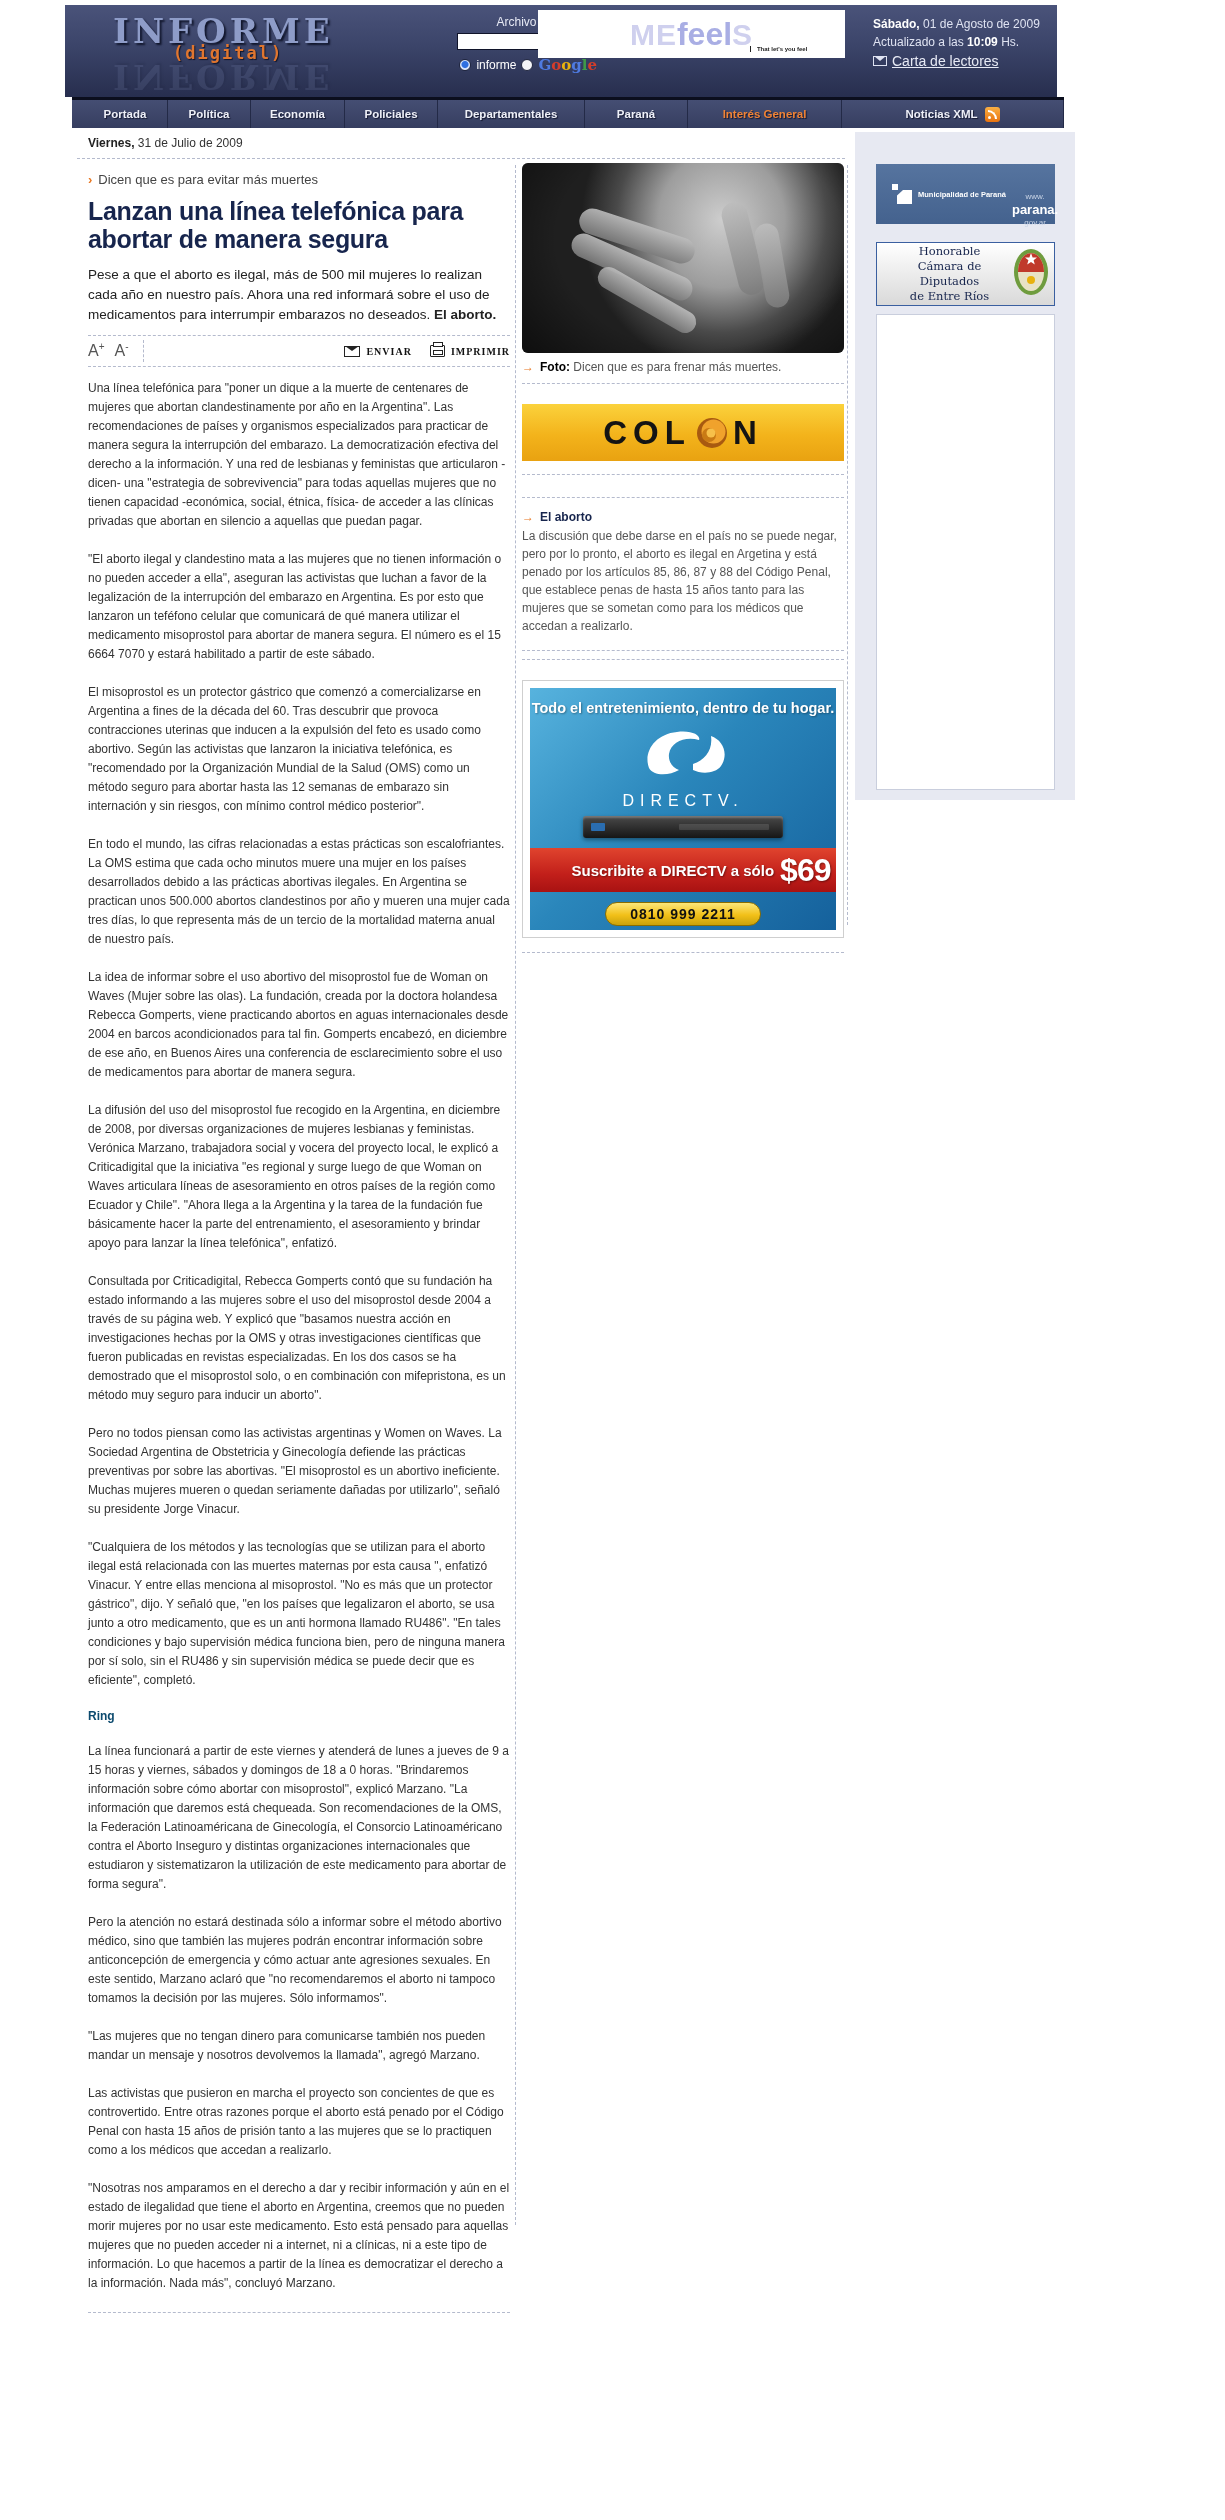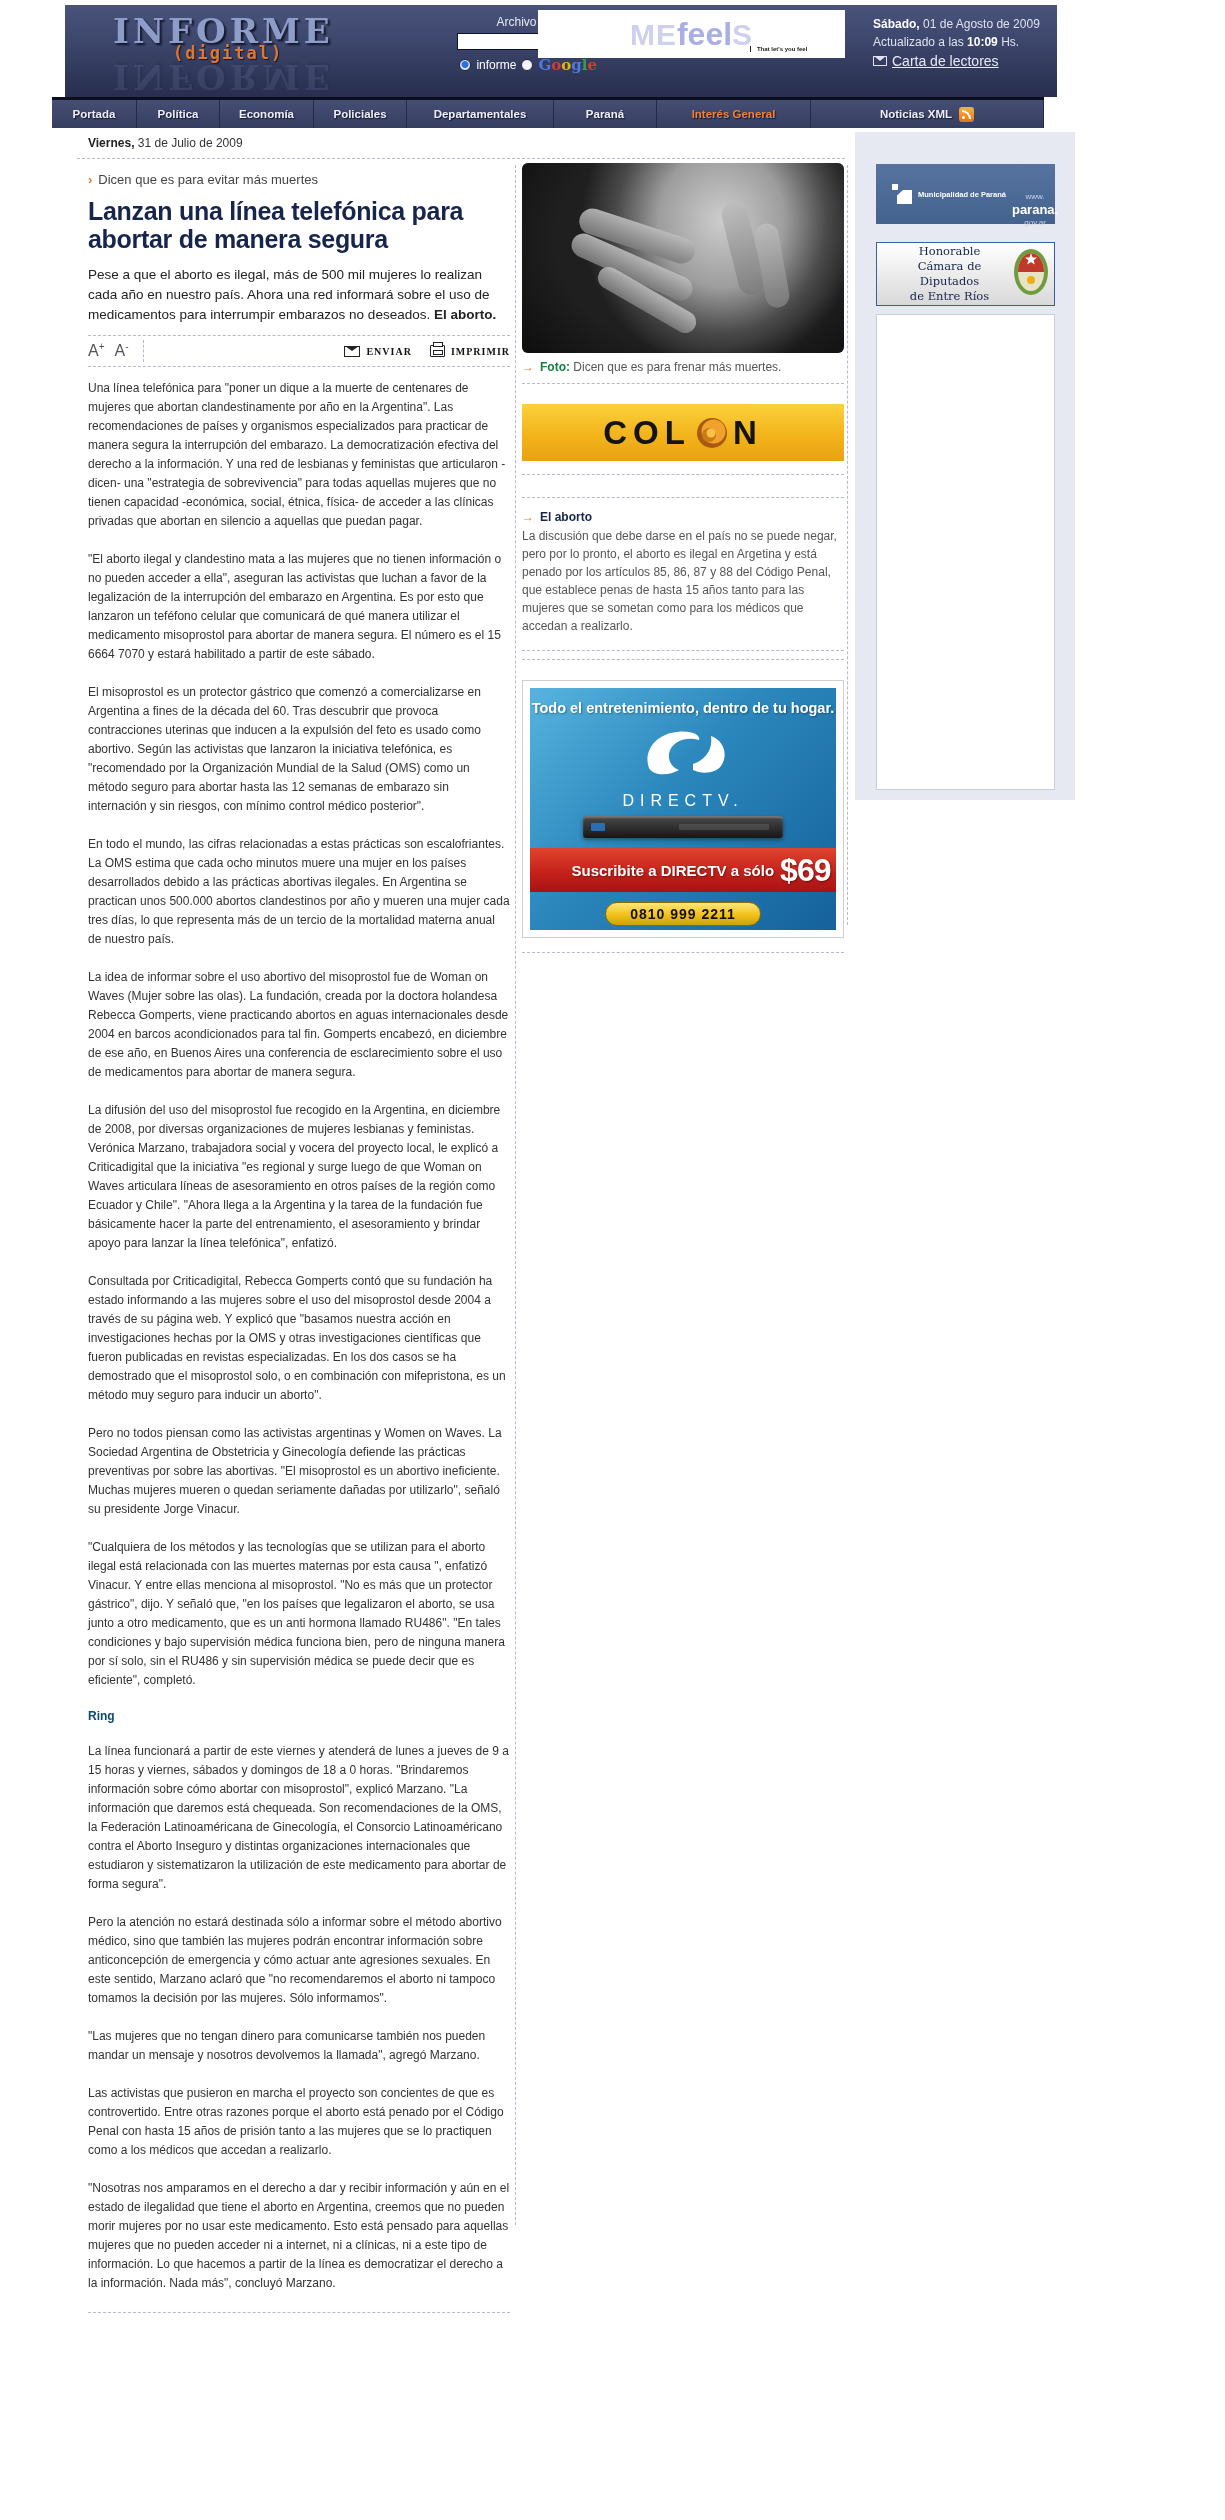--- a/index.html
+++ b/index.html
@@ -68,24 +68,25 @@
   .letters-link { display:flex; align-items:center; gap:5px; color:#e7eaf5; }
   .letters-link span.lnk { text-decoration:underline; font-size:14px; color:#e7eaf5; cursor:pointer; }
   .env-icon { width:14px; height:10px; border:1px solid #dfe3f2; position:relative; display:inline-block; }
   .env-icon:before {
     content:""; position:absolute; left:0; top:-1px; width:0; height:0;
     border-left:6px solid transparent; border-right:6px solid transparent; border-top:5px solid #dfe3f2;
   }
 
   
   .nav {
-    left:52px; top:97px; width:992px; height:31px;
+    left:72px; top:97px; width:992px; height:31px;
     background:linear-gradient(180deg,#454e73,#363e60);
     border-top:3px solid #0b0e1d;
     display:flex;
+    padding-left:11px;
   }
   .nav-item {
     height:100%; display:flex; align-items:center; justify-content:center; gap:7px;
     font-size:11.5px; font-weight:bold; color:#eef0f8;
     border-right:1px solid #232a47; border-left:1px solid #4d567;
     cursor:pointer; text-shadow:1px 1px 1px #141830;
   }
   .nav-item:first-child { border-left:none; }
   .nav-item.active { color:#f08335; }
   .rss-icon {
@@ -146,21 +147,21 @@
       #1a1a1a;
   }
   .hand { position:absolute; border-radius:14px; background:linear-gradient(180deg,#bdbdbd,#7c7c7c); opacity:.9; }
   .hand.h1 { width:120px; height:26px; left:55px; top:60px; transform:rotate(18deg); }
   .hand.h2 { width:130px; height:24px; left:45px; top:92px; transform:rotate(24deg); }
   .hand.h3 { width:26px; height:95px; left:208px; top:38px; transform:rotate(-14deg); }
   .hand.h4 { width:24px; height:85px; left:238px; top:60px; transform:rotate(-10deg); }
   .hand.h5 { width:110px; height:22px; left:70px; top:126px; transform:rotate(30deg); }
   .photo .vignette { position:absolute; inset:0; background:radial-gradient(260px 200px at 55% 40%, transparent 55%, rgba(0,0,0,.75) 100%); }
   .caption { display:flex; gap:6px; margin-top:7px; font-size:12px; color:#555; }
-  .caption b { color:#15803d; }
+  .caption b { color:#000000; }
   .arrow-dot { color:#e87722; font-weight:bold; font-size:12px; }
   .mid-hr { border-top:1px dashed #b4bacd; }
   .colon-ad {
     margin-top:20px; height:57px;
     background:linear-gradient(180deg,#fbd23c 0%, #f3b31b 55%, #e9a211 100%);
     display:flex; align-items:center; justify-content:center; gap:2px; cursor:pointer;
   }
   .colon-text { font-size:33px; font-weight:bold; color:#141414; letter-spacing:6px; }
   .colon-o { width:34px; height:34px; position:relative; display:inline-block; margin:0 2px; }
   .aborto-box { margin-top:12px; }

